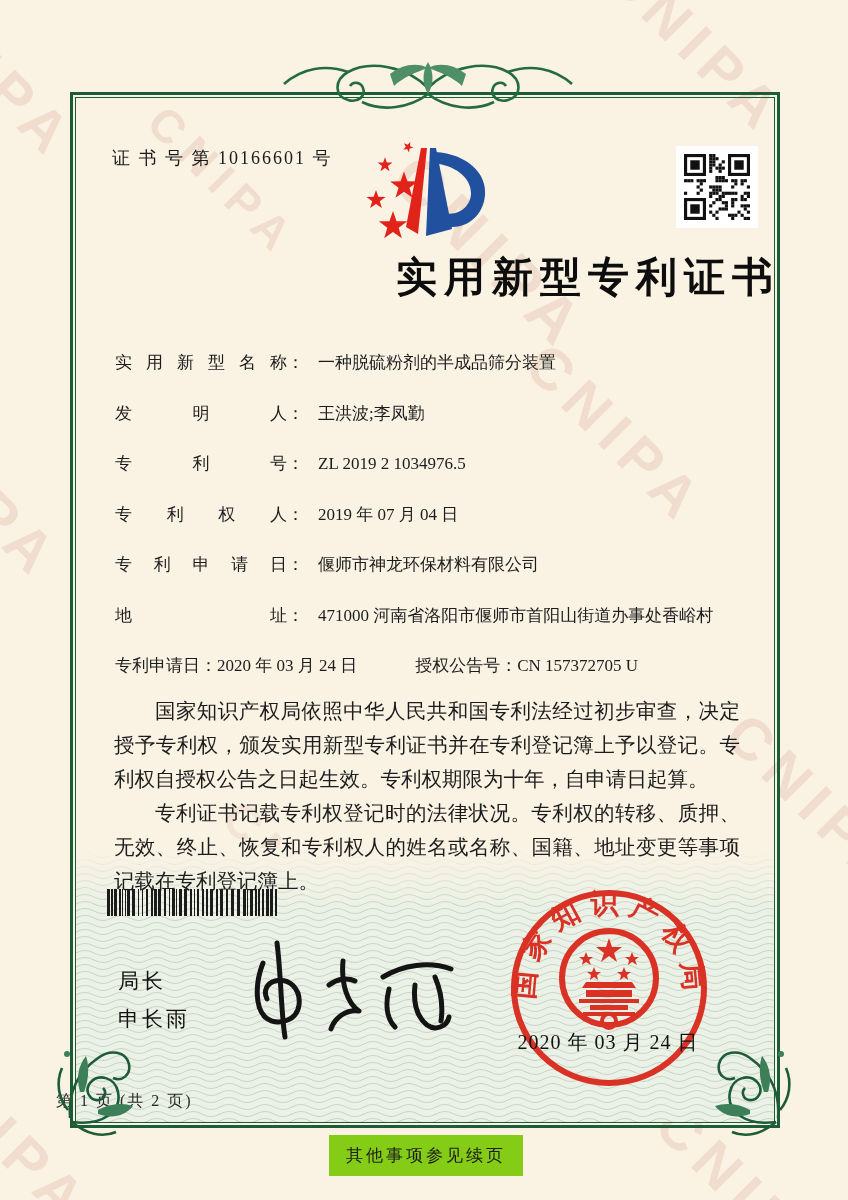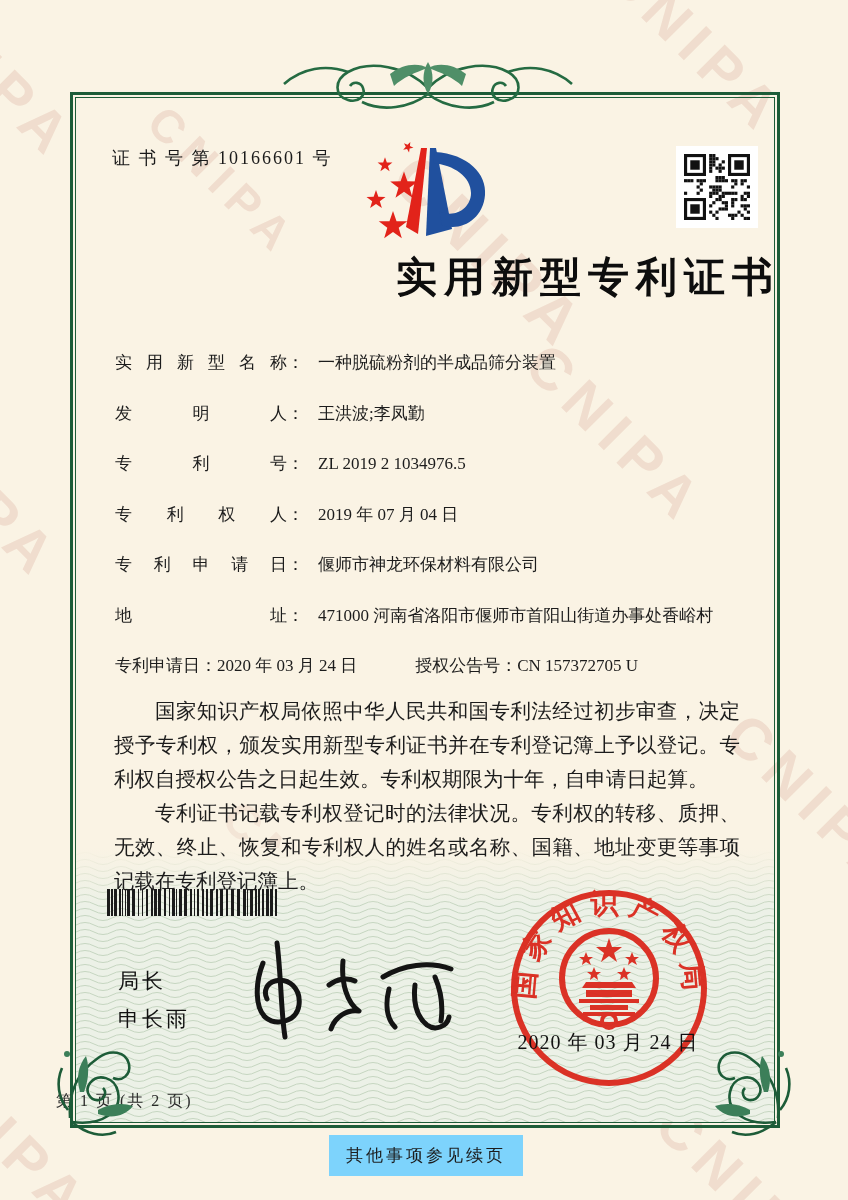--- a/index.html
+++ b/index.html
@@ -49,21 +49,21 @@
   .signature{position:absolute;left:225px;top:925px;z-index:4;}
 
   .seal{position:absolute;left:498px;top:878px;z-index:5;}
   .sealdate{position:absolute;left:500px;top:1029px;width:216px;text-align:center;
             font-size:20px;letter-spacing:1px;color:#111;z-index:6;}
 
   .pageinfo{position:absolute;left:56px;top:1091px;width:620px;
             font-size:16px;letter-spacing:2px;color:#2a2a2a;z-index:4;}
 
   .contnote{position:absolute;left:329px;top:1135px;width:194px;height:41px;
-            background:#7dd3fc;text-align:center;line-height:41px;font-size:17px;
+            background:#84cc16;text-align:center;line-height:41px;font-size:17px;
             letter-spacing:3px;color:#1c1c1c;z-index:3;}
 
   .flourish{position:absolute;z-index:4;pointer-events:none;}
   .fl-top{left:278px;top:54px;}
   .fl-br{left:688px;top:1022px;}
   .fl-bl{left:40px;top:1022px;transform:scaleX(-1);}
 </style>
 </head>
 <body>
 

